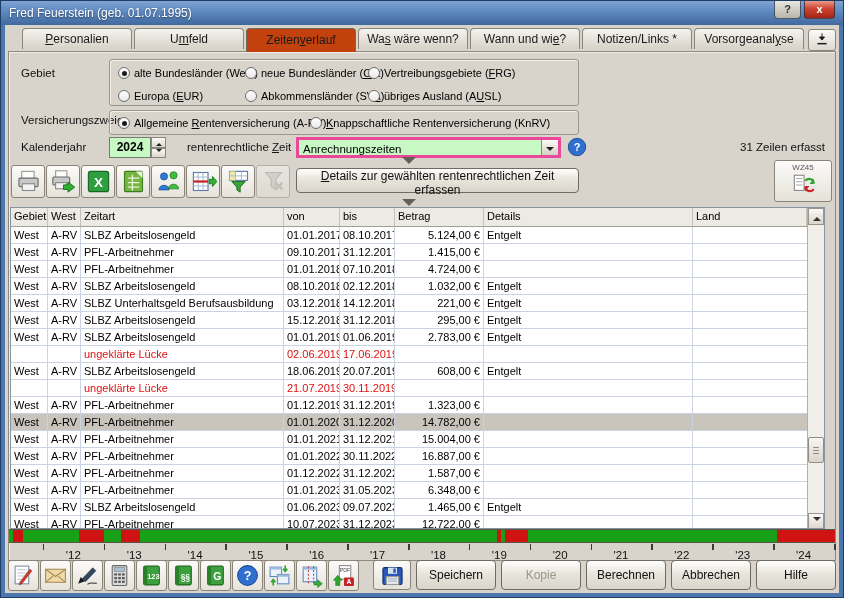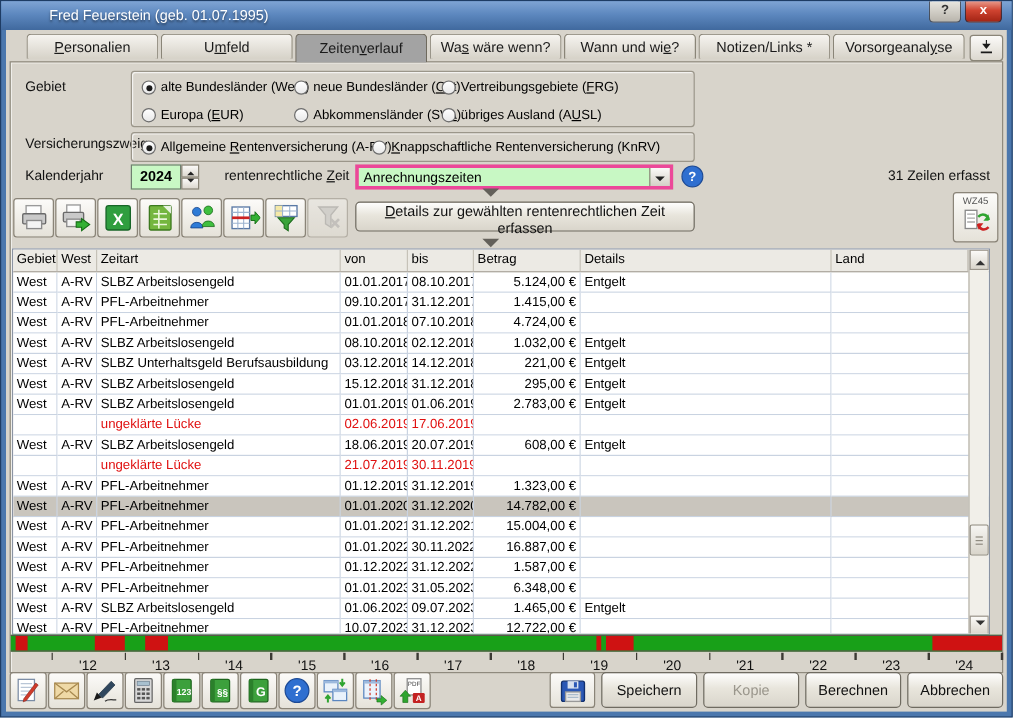--- a/index.html
+++ b/index.html
@@ -1,30 +1,30 @@
 <!DOCTYPE html>
 <html><head>
 <meta charset="utf-8">
 <style>
   * { margin:0; padding:0; box-sizing:border-box; }
   html,body { font-family:"Liberation Sans", sans-serif; }
   body { width:844px; height:598px; overflow:hidden; background:#9aa7b8; }
 
   .window { width:844px; height:598px; background:#4b77ad; border:1px solid #1e3c64; position:relative; }
-  .titlebar { height:24px; background:linear-gradient(180deg,#7fa4d4 0%,#5d88bf 45%,#40699e 100%); display:flex; align-items:center; position:relative;padding-left:32px; }
+  .titlebar { height:24px; background:linear-gradient(180deg,#7fa4d4 0%,#5d88bf 45%,#40699e 100%); display:flex; align-items:center; position:relative; }
   .title { color:#fff; font-size:12px; padding-left:8px; text-shadow:0 1px 2px rgba(0,0,0,.5); }
   .tb-btn { position:absolute; top:0; height:18px; border:1px solid rgba(30,40,60,.75); border-top:none; border-radius:0 0 4px 4px; font-size:11px; font-weight:bold; text-align:center; line-height:16px; cursor:default; }
   .tb-btn.help { right:42px; width:27px; background:linear-gradient(#e8e6e0,#b9b5ac); color:#333; }
   .tb-btn.close { right:8px; width:31px; background:linear-gradient(#e89a8a,#cf4330 45%,#a32515); color:#fff; }
 
   .client { position:absolute; left:4px; right:4px; top:24px; bottom:4px; background:#d8d4cb; }
 
   .tabbar { position:absolute; left:16px; right:34px; top:3px; height:24px; display:flex; align-items:flex-start; }
   .tab { flex:1; height:21px; margin:0 1px; background:linear-gradient(#f6f4f0,#d6d2c8); border:1px solid #8a8578; border-bottom:none; border-radius:4px 4px 0 0; text-align:center; font-size:12px; padding-top:3px; color:#1a1a1a; white-space:nowrap; overflow:hidden; }
-  .tab.active { height:24px; background:#a3a3a3; border-color:#6f6a5e; padding-top:4px; position:relative; z-index:3; }
+  .tab.active { height:24px; background:#c2410c; border-color:#6f6a5e; padding-top:4px; position:relative; z-index:3; }
   .impbtn { position:absolute; right:3px; top:4px; width:28px; height:22px; border:1px solid #8a8578; border-radius:3px; background:linear-gradient(#fbfaf8,#dcd8cf); }
   .impbtn .ic svg { width:16px; height:16px; }
 
   .panel { position:absolute; left:3px; right:3px; top:26px; height:510px; background:#d8d4cb; border:1px solid #8f8a7e; box-shadow:inset 1px 1px 0 rgba(255,255,255,.6); }
 
   .lbl { position:absolute; font-size:11.5px; color:#111; white-space:nowrap; }
   .fieldset { position:absolute; left:100px; width:470px; border:1px solid #9b968a; border-radius:3px; box-shadow:inset 1px 1px 0 rgba(255,255,255,.7); }
   .fieldset.gebiet { top:7px; height:47px; padding:4px 0 0 8px; display:flex; flex-wrap:wrap; align-content:space-between; }
   .fieldset.zweig  { top:58px; height:25px; padding:3px 0 0 8px; display:flex; }
   .radio-opt { display:flex; align-items:center; gap:4px; font-size:11px; white-space:nowrap; height:18px; }
@@ -53,21 +53,21 @@
   .status { position:absolute; right:10px; top:89px; font-size:11.5px; color:#111; }
 
   .toolbar { position:absolute; left:2px; top:113px; display:flex; gap:1px; }
   .iconbtn { width:34px; height:33px; border:1px solid #8a8478; border-radius:3px; background:linear-gradient(#fcfbf9,#e5e2d9); display:flex; align-items:center; justify-content:center; }
   .iconbtn.disabled { opacity:.45; }
   .iconbtn .ic svg { width:27px; height:27px; display:block; }
 
   .details-btn { position:absolute; left:287px; top:116px; width:283px; height:25px; border:1px solid #6f6b61; border-radius:4px; background:linear-gradient(#fefefd,#e8e5dc 45%,#d9d5cb); font-size:12px; font-family:"Liberation Sans",sans-serif; color:#111; }
   .flow-arrow { position:absolute; width:0; height:0; border:7px solid transparent; border-top-color:#63605a; }
 
-  .wz45 { position:absolute; right:3px; top:108px; width:38px; height:42px; border:1px solid #8a8478; border-radius:3px; background:linear-gradient(#fcfbf9,#e5e2d9); text-align:center; }
+  .wz45 { position:absolute; right:3px; top:108px; width:58px; height:42px; border:1px solid #8a8478; border-radius:3px; background:linear-gradient(#fcfbf9,#e5e2d9); text-align:center; }
   .wz45-label { font-size:8px; color:#555; display:block; margin-top:2px; }
   .wz45 .ic svg { width:26px; height:26px; }
 
   .tbl { position:absolute; left:1px; top:155px; width:815px; height:322px; background:#fff; border:1px solid #8a93a2; display:flex; flex-direction:column; overflow:hidden; }
   .thead { display:flex; height:19px; flex:0 0 19px; background:#eceae4; border-bottom:1px solid #a39f95; padding-right:17px; }
   .th { font-size:11px; padding:2px 3px; border-right:1px solid #c6c2b8; white-space:nowrap; overflow:hidden; }
   .tbody { flex:1; overflow:hidden; position:relative; }
   .tr { display:flex; height:17px; }
   .td { font-size:11px; line-height:16px; padding:0 3px; border-right:1px solid #c9d3e1; border-bottom:1px solid #c9d3e1; white-space:nowrap; overflow:hidden; background:#fff; }
   .c0{width:37px;} .c1{width:33px;} .c2{width:203px;} .c3{width:56px;} .c4{width:55px;}
@@ -656,16 +656,17 @@
                 <rect x="12.7" y="5.8" width="2.2" height="3.8" fill="#2a57b5"></rect>
                 <rect x="6.5" y="13" width="11" height="7" fill="#e9e9e9" stroke="#999"></rect>
                 <path d="M8 15h8M8 17h8" stroke="#aabbcc"></path>
               </svg>
             </span>
           </button>
       <button class="txtbtn">Speichern</button>
           <button class="txtbtn disabled">Kopie</button>
           <button class="txtbtn">Berechnen</button>
           <button class="txtbtn">Abbrechen</button>
+          <button class="txtbtn">Hilfe</button>
         </div>
     </div>
   </div>
 </div>
 
 </body></html>

